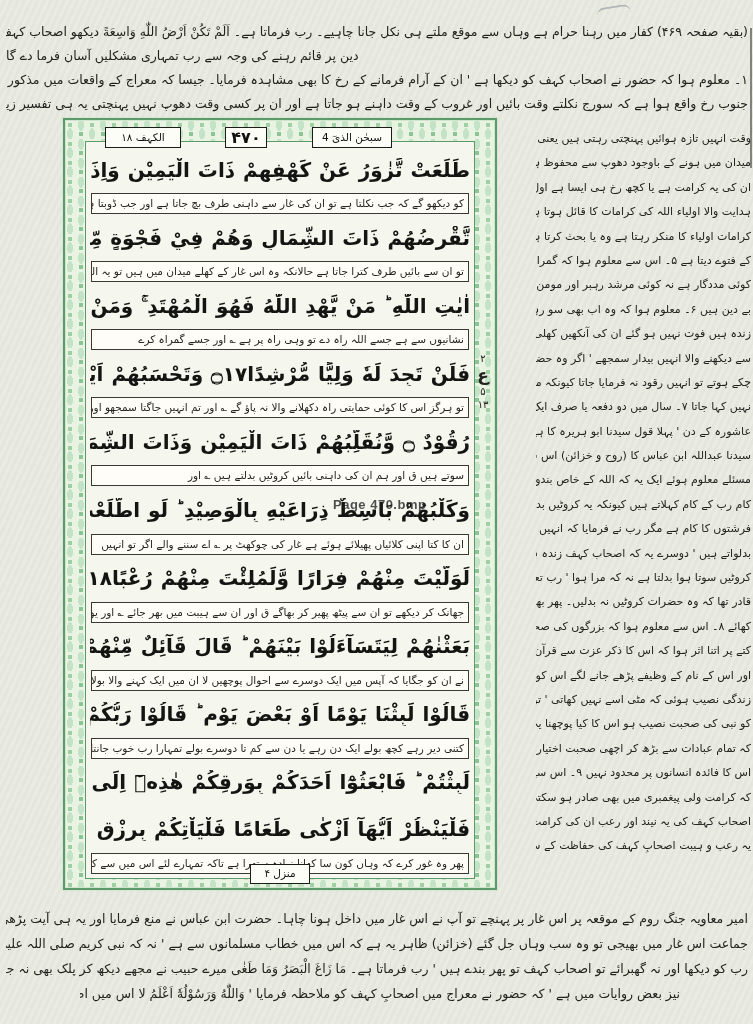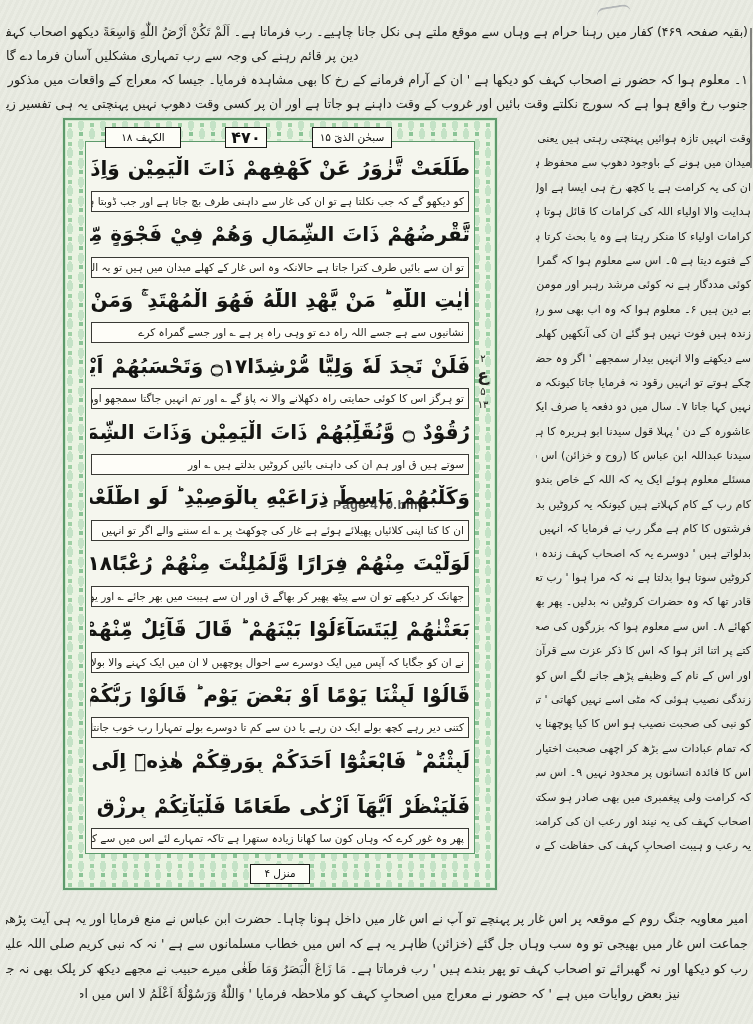--- a/index.html
+++ b/index.html
@@ -26,21 +26,21 @@
     box-sizing:border-box;
     border:2px solid #5d9a6b;
     box-shadow:inset 0 0 0 1px #cfe5cc, 0 0 0 1px #d8e4d4;
     background-color:#e9f3e1;
     background-image:
       radial-gradient(circle 2.5px at 5px 5px, #9fd0a5 97%, transparent),
       radial-gradient(circle 2.5px at 16px 14px, #8cc497 97%, transparent),
       radial-gradient(ellipse 3px 6px at 16px 5px, #c4e2c6 95%, transparent),
       radial-gradient(ellipse 3px 6px at 5px 14px, #c4e2c6 95%, transparent);
     background-size:22px 19px;
-    padding:21px 20px 34px 20px;
+    padding:21px 20px 9px 20px;
   }
   .qbox-inner{
     box-sizing:border-box;width:100%;height:100%;
     background:#f5f6ee;border:1px solid #5d9a6b;
     padding:4px 4px;
     display:flex;flex-direction:column;justify-content:space-between;
   }
   .cartouche{
     position:absolute;background:#fdfdf7;border:1px solid #1b1b18;
     font-size:10.5px;line-height:19px;text-align:center;direction:rtl;
@@ -117,21 +117,21 @@
       <div class="tline">دین پر قائم رہنے کی وجہ سے رب تمہاری مشکلیں آسان فرما دے گا</div>
 
       <div class="tline">۱۔ معلوم ہوا کہ حضور نے اصحاب کہف کو دیکھا ہے ' ان کے آرام فرمانے کے رخ کا بھی مشاہدہ فرمایا۔ جیسا کہ معراج کے واقعات میں مذکور ہے۔ ۲۔ یعنی ان کا غار</div>
 
       <div class="tline">جنوب رخ واقع ہوا ہے کہ سورج نکلتے وقت بائیں اور غروب کے وقت داہنے ہو جاتا ہے اور ان پر کسی وقت دھوپ نہیں پہنچتی یہ ہی تفسیر زیادہ قوی ہے ۳۔ کہ ہر</div>
     </div>
 
   <div class="qbox">
     <div class="cartouche surah">الکہف ۱۸</div>
     <div class="cartouche pageno">۴۷۰</div>
-    <div class="cartouche juz">سبحٰن الذیٓ ۱۵</div>
+    <div class="cartouche juz">سبحٰن الذیٓ 4</div>
 
     <div class="qbox-inner">
 
         <div class="qline arabic">
           <span class="qtext">طَلَعَتْ تَّزٰوَرُ عَنْ كَهْفِهِمْ ذَاتَ الْيَمِيْنِ وَاِذَا غَرَبَتْ</span>
         </div>
 
         <div class="qline urdu">
           <span class="qtext">کو دیکھو گے کہ جب نکلتا ہے تو ان کی غار سے داہنی طرف بچ جاتا ہے اور جب ڈوبتا ہے</span>
         </div>

